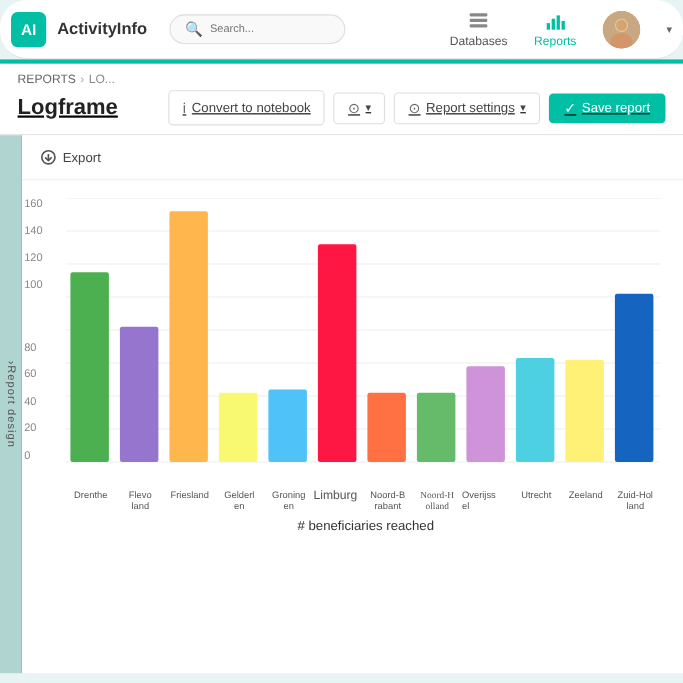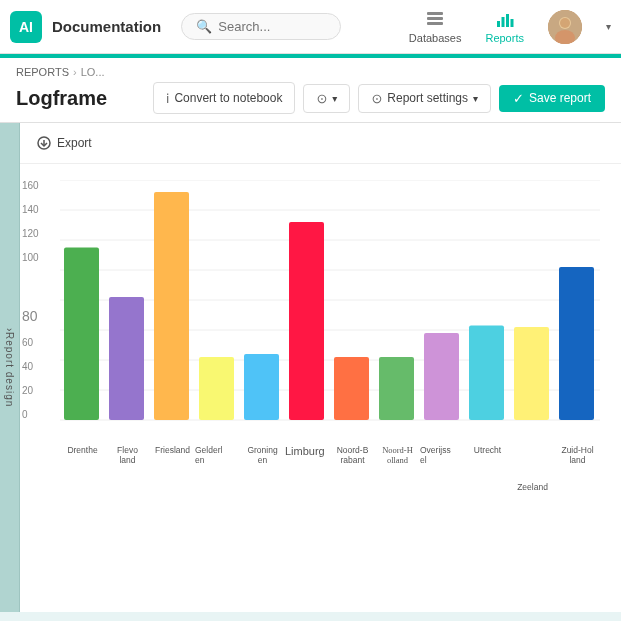--- a/index.html
+++ b/index.html
@@ -1,55 +1,55 @@
 <!DOCTYPE html>
 <html><head>
   <meta charset="utf-8">
   <style>
     * { box-sizing: border-box; margin: 0; padding: 0; }
     body { font-family: -apple-system, BlinkMacSystemFont, 'Segoe UI', sans-serif; font-size: 13px; background: #e8f4f4; width: 621px; height: 621px; overflow: hidden; }
 
     
     .navbar {
       display: flex; align-items: center; background: white; height: 54px;
-      border-bottom: 1px solid #e0e0e0; padding: 0 10px; gap: 10px;
+      border-bottom: 1px solid #e0e0e0; padding: 0 10px; gap: 10px; border-radius: 25px;
     }
     .logo-icon {
       width: 32px; height: 32px; background: #00BFA5; border-radius: 6px;
       display: flex; align-items: center; justify-content: center;
       color: white; font-weight: bold; font-size: 14px; flex-shrink: 0;
     }
     .app-name {
       font-weight: 600; font-size: 15px; color: #333; margin-right: 10px;
     }
     .search-box {
       display: flex; align-items: center; border: 1px solid #ddd; border-radius: 20px;
       padding: 5px 14px; gap: 6px; background: #f9f9f9; min-width: 160px;
     }
     .search-icon { color: #888; font-size: 13px; }
-    .search-input { border: none; background: transparent; outline: none; font-size: 13px; color: #555; width: 100px; }
+    .search-input { border: none; background: transparent; outline: none; font-size: 10px; color: #555; width: 100px; }
     .nav-items { display: flex; gap: 24px; margin-left: auto; align-items: center; }
     .nav-item { display: flex; flex-direction: column; align-items: center; gap: 3px; cursor: pointer; color: #555; font-size: 11px; text-decoration: none; }
     .nav-item svg { width: 20px; height: 20px; }
     .nav-item.active { color: #00BFA5; }
     .avatar { width: 34px; height: 34px; border-radius: 50%; background: #c8a882; overflow: hidden; display: flex; align-items: center; justify-content: center; }
     .avatar-img { width: 34px; height: 34px; border-radius: 50%; background: linear-gradient(135deg, #d4a574, #c49060); display: flex; align-items: center; justify-content: center; }
     .caret { color: #666; font-size: 10px; cursor: pointer; }
 
     
     .teal-bar { height: 4px; background: #00BFA5; width: 100%; }
 
     
     .report-toolbar {
       background: white; padding: 8px 16px 0 16px; border-bottom: 1px solid #e0e0e0;
     }
     .breadcrumb { display: flex; align-items: center; gap: 4px; font-size: 11px; color: #888; margin-bottom: 4px; }
     .breadcrumb span { color: #555; }
     .breadcrumb .sep { color: #aaa; }
-    .toolbar-row { display: flex; align-items: center; gap: 8px; padding-bottom: 8px; }
+    .toolbar-row { display: flex; align-items: center; gap: 8px; padding-bottom: 8px; text-decoration: underline; }
     .page-title { font-size: 20px; font-weight: 600; color: #222; margin-right: auto; }
     .toolbar-btn {
       display: flex; align-items: center; gap: 5px; padding: 6px 12px;
       border: 1px solid #ddd; border-radius: 4px; background: white; cursor: pointer;
       font-size: 12px; color: #444; white-space: nowrap;
     }
     .toolbar-btn .btn-icon { font-size: 13px; color: #666; }
     .toolbar-btn-dropdown::after { content: ' ▾'; font-size: 10px; }
     .save-btn {
       display: flex; align-items: center; gap: 5px; padding: 6px 14px;
@@ -85,21 +85,21 @@
 
     .bottom-content { height: 100px; background: #e8f4f4; }
   </style>
 </head>
 <body>
 
 <div class="navbar">
   <div class="logo-icon">
     <span>AI</span>
   </div>
-  <span class="app-name">Documentation</span>
+  <span class="app-name">ActivityInfo</span>
   <div class="search-box">
     <span class="search-icon">🔍</span>
     <input class="search-input" type="text" placeholder="Search..." style="">
   </div>
   <div class="nav-items">
     <div class="nav-item">
       <svg viewBox="0 0 20 20" fill="none">
         <rect x="2" y="3" width="16" height="3" rx="1" fill="#888"></rect>
         <rect x="2" y="8" width="16" height="3" rx="1" fill="#888"></rect>
         <rect x="2" y="13" width="16" height="3" rx="1" fill="#888"></rect>
@@ -177,21 +177,21 @@
     </div>
 
     <div class="chart-container">
       <div style="position:relative; width:100%;">
         
         <div style="position:absolute; left:-38px; top:0; height:240px; display:flex; flex-direction:column-reverse; justify-content:space-between;">
           <span style="font-size:10px;color:#888;">0</span>
           <span style="font-size:10px;color:#888;">20</span>
           <span style="font-size:10px;color:#888;">40</span>
           <span style="font-size:10px;color:#888;">60</span>
-          <span style="font-size:14px;color:#888;margin-top:32px;">80</span>
+          <span style="font-size:10px;color:#888;margin-top:32px;">80</span>
           <span style="font-size:10px;color:#888;text-align:center;">100</span>
           <span style="font-size:10px;color:#888;">120</span>
           <span style="font-size:10px;color:#888;">140</span>
           <span style="font-size:10px;color:#888;">160</span>
         </div>
 
         
         <svg width="540" height="260" viewBox="0 0 540 260">
 
           <line x1="0" y1="240" x2="540" y2="240" stroke="#eee" stroke-width="1"></line>
@@ -227,30 +227,31 @@
           <rect x="454" y="147" width="35" height="93" fill="#FFF176" rx="2"></rect>
 
           <rect x="499" y="87" width="35" height="153" fill="#1565C0" rx="2"></rect>
         </svg>
 
         
         <div style="display:flex; width:540px; margin-top:2px;">
           <div style="width:45px;font-size:8.5px;color:#555;text-align:center;line-height:1.2;">Drenthe</div>
           <div style="width:45px;font-size:8.5px;color:#555;text-align:center;line-height:1.2;">Flevo<br>land</div>
           <div style="width:45px;font-size:8.5px;color:#555;text-align:center;line-height:1.2;">Friesland</div>
-          <div style="width:45px;font-size:8.5px;color:#555;line-height:1.2;">Gelderl<br>en</div>
+          <div style="width:45px;font-size:8.5px;color:#555;text-align:center;line-height:1.2;">Gelderl<br>en</div>
           <div style="width:45px;font-size:8.5px;color:#555;text-align:center;line-height:1.2;">Groning<br>en</div>
           <div style="width:45px;font-size:11px;color:#555;text-align:left;line-height:1.2;">Limburg</div>
           <div style="width:45px;font-size:8.5px;color:#555;text-align:center;line-height:1.2;">Noord-B<br>rabant</div>
           <div style="width:45px;font-size:8.5px;color:#555;text-align:center;line-height:1.2;font-family:Liberation Serif, serif;">Noord-H<br>olland</div>
           <div style="width:45px;font-size:8.5px;color:#555;text-align:left;line-height:1.2;">Overijss<br>el</div>
           <div style="width:45px;font-size:8.5px;color:#555;text-align:center;line-height:1.2;">Utrecht</div>
-          <div style="width:45px;font-size:8.5px;color:#555;text-align:center;line-height:1.2;margin-top:37px;">Zeeland</div>
+          <div style="width:45px;font-size:8.5px;color:#555;text-align:center;line-height:1.2;">Zeeland</div>
           <div style="width:45px;font-size:8.5px;color:#555;text-align:center;line-height:1.2;">Zuid-Hol<br>land</div>
         </div>
 
         
+        <div style="text-align:center;font-size:12px;font-weight:500;color:#333;margin-top:6px;"># beneficiaries reached</div>
       </div>
     </div>
   </div>
 </div>
 
 <div class="bottom-content"></div>
 
 </body></html>

